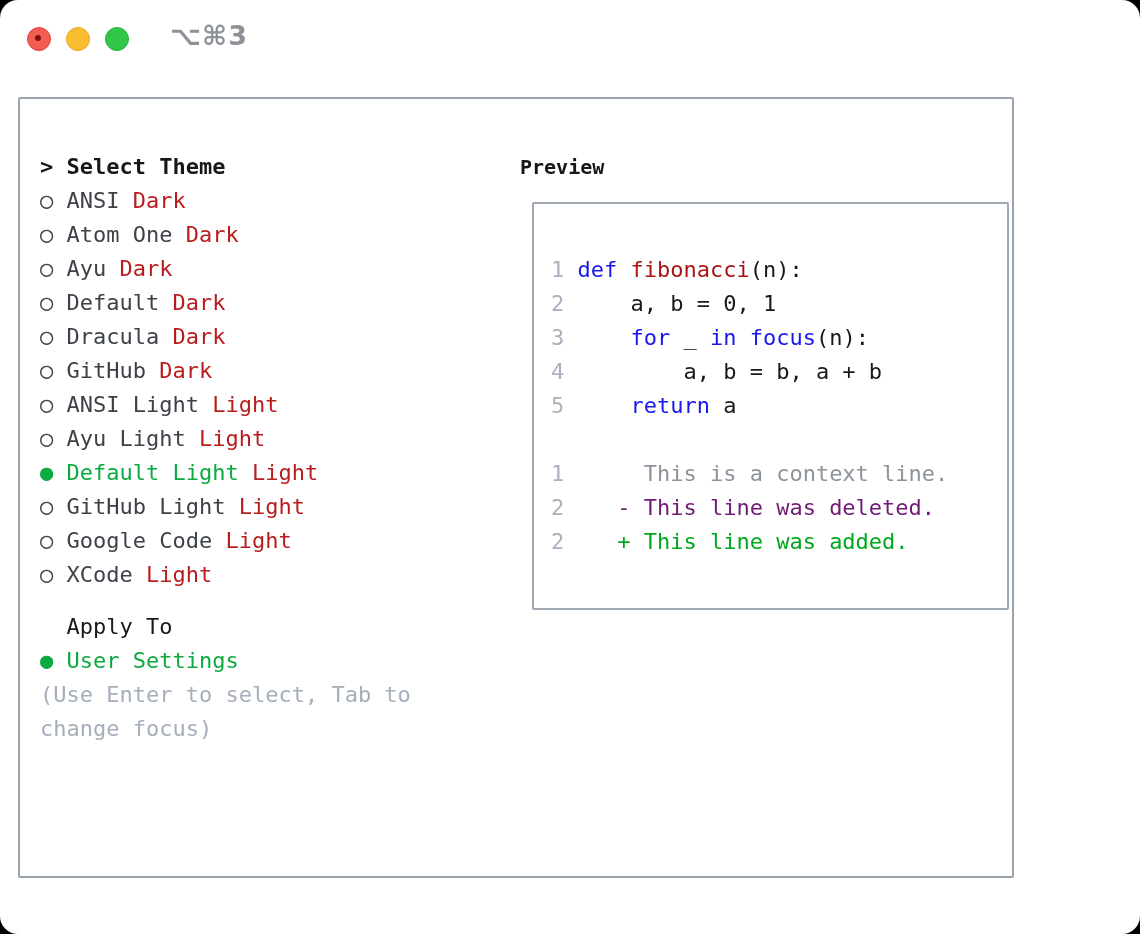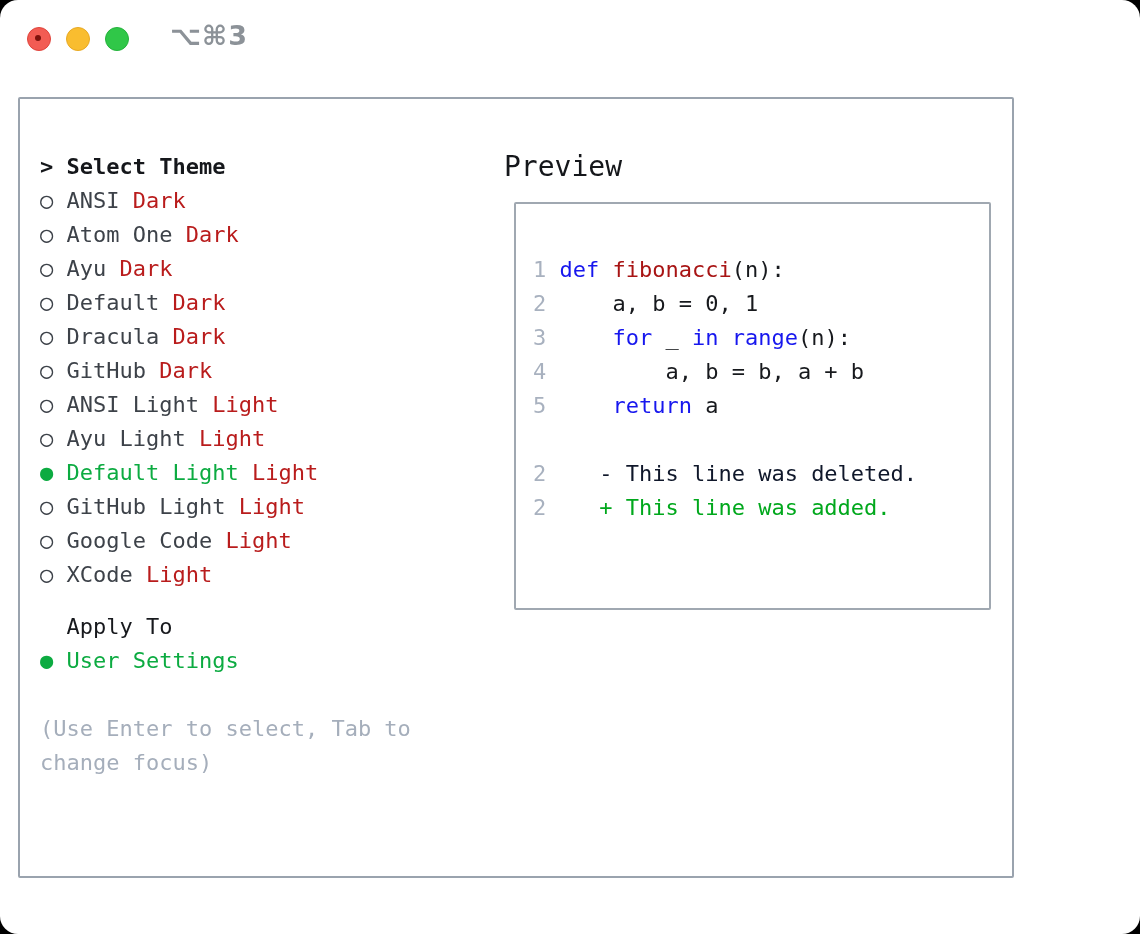--- a/index.html
+++ b/index.html
@@ -26,37 +26,37 @@
   }
   .row{white-space:pre;font-size:22px;line-height:34px;height:34px;color:#3d4249;}
   
   .left-col{position:absolute;left:20px;top:51px;}
   .prompt{color:#15171b;font-weight:700;}
   .list-title{color:#15171b;font-weight:700;}
   .bullet{color:#3d4249;}
   .variant{color:#b91c1c;}
   .row.selected .bullet,.row.selected .name{color:#0cab41;}
   .apply-header{margin-top:18px;color:#17191d;}
-  .help{margin-top:34px;color:#a5aebb;}
+  .help{color:#a5aebb;}
   .help .row{color:#a5aebb;}
   
-  .preview-title{position:absolute;left:484px;top:51px;font-size:28px;line-height:34px;
-    font-weight:400;color:#15171b;white-space:pre;}
+  .preview-title{position:absolute;left:500px;top:51px;font-size:20px;line-height:34px;
+    font-weight:700;color:#15171b;white-space:pre;}
   .preview-box{
-    position:absolute;left:494px;top:103px;width:477px;height:408px;
+    position:absolute;left:512px;top:103px;width:477px;height:408px;
     border:2px solid #a0a8b1;border-radius:2px;background:#fff;
     padding:49px 0 0 17px;box-sizing:border-box;overflow:hidden;
   }
   .cl{white-space:pre;font-size:22px;line-height:34px;height:34px;color:#17191d;}
   .ln{display:inline-block;width:1ch;margin-right:1ch;color:#a8b1bf;}
   .tok-plain{color:#17191d;}
   .tok-keyword{color:#1717ee;}
   .tok-function{color:#a81414;}
   .tok-context{color:#8d939b;}
-  .tok-deleted{color:#0f172a;}
+  .tok-deleted{color:#701a75;}
   .tok-added{color:#00a81c;}
 </style>
 </head>
 <body>
 
 <div class="window">
 
   <div class="titlebar">
     <span class="light red"></span>
     <span class="light yellow"></span>
@@ -95,23 +95,24 @@
         <div class="row">change focus)</div>
       </div>
     </div>
 
     <div class="preview-title">Preview</div>
 
     <div class="preview-box">
       <div id="code-lines">
           <div class="cl"><span class="ln">1</span><span class="tok-keyword">def</span><span class="tok-plain"> </span><span class="tok-function">fibonacci</span><span class="tok-plain">(n):</span></div>
           <div class="cl"><span class="ln">2</span><span class="tok-plain">    a, b = 0, 1</span></div>
-          <div class="cl"><span class="ln">3</span><span class="tok-plain">    </span><span class="tok-keyword">for</span><span class="tok-plain"> _ </span><span class="tok-keyword">in</span><span class="tok-plain"> </span><span class="tok-keyword">range</span><span class="tok-plain">(n):</span></div>
+          <div class="cl"><span class="ln">3</span><span class="tok-plain">    </span><span class="tok-keyword">for</span><span class="tok-plain"> _ </span><span class="tok-keyword">in</span><span class="tok-plain"> </span><span class="tok-keyword">focus</span><span class="tok-plain">(n):</span></div>
           <div class="cl"><span class="ln">4</span><span class="tok-plain">        a, b = b, a + b</span></div>
           <div class="cl"><span class="ln">5</span><span class="tok-plain">    </span><span class="tok-keyword">return</span><span class="tok-plain"> a</span></div>
           <div class="cl"><span class="ln"></span></div>
+          <div class="cl"><span class="ln">1</span><span class="tok-context">     This is a context line.</span></div>
           <div class="cl"><span class="ln">2</span><span class="tok-deleted">   - This line was deleted.</span></div>
           <div class="cl"><span class="ln">2</span><span class="tok-added">   + This line was added.</span></div>
         </div>
     </div>
 
   </div>
 </div>
 
 </body></html>

